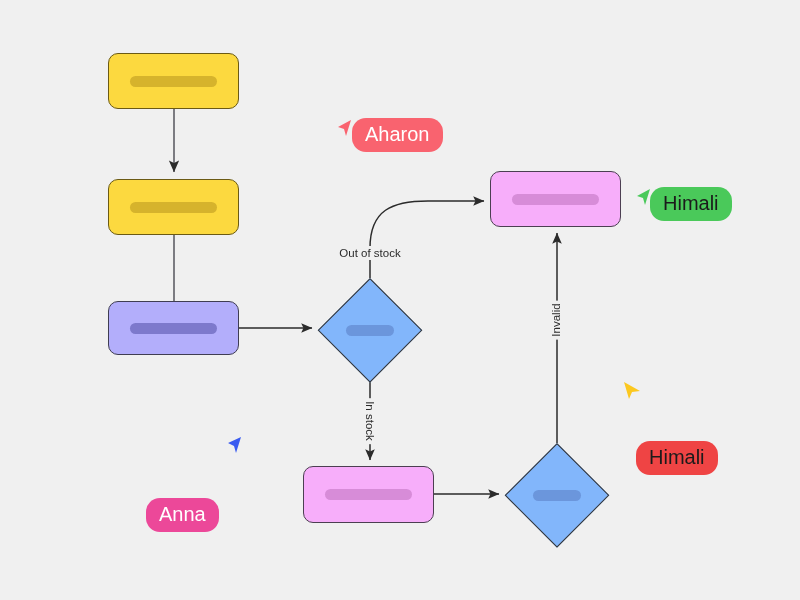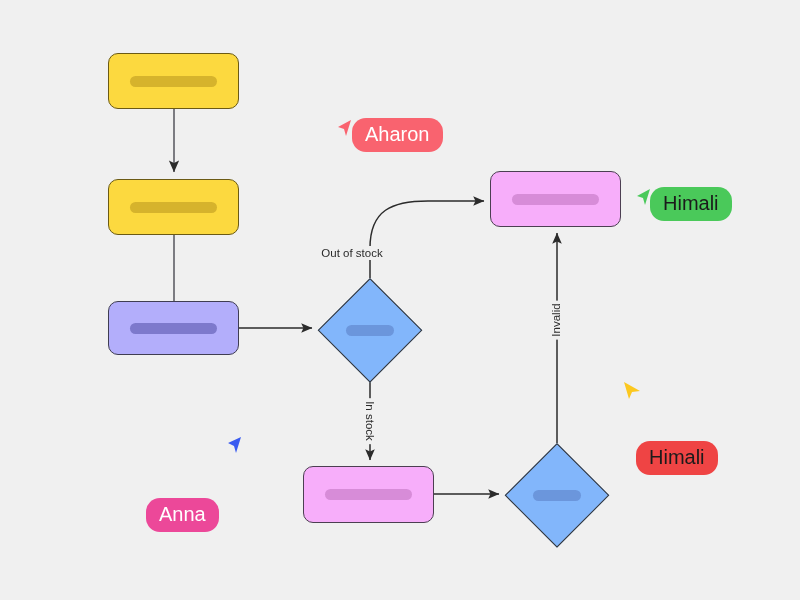--- a/index.html
+++ b/index.html
@@ -146,21 +146,21 @@
       <div class="node rect pink" style="left: 303px; top: 466px; width: 131px; height: 57px;">
         <div class="bar"></div>
       </div>
       <div class="node diamond blue" style="left: 505px; top: 443px; width: 104px; height: 104px;">
         <div class="dshape"></div>
         <div class="bar"></div>
       </div>
     </div>
 
   <div id="label-layer">
-      <div class="edge-label flat" style="left: 352px; top: 253px; text-align: center;">Out of stock</div>
+      <div class="edge-label flat" style="left: 370px; top: 253px; text-align: center;">Out of stock</div>
       <div class="edge-label rot-cw" style="left: 370px; top: 421px;">In stock</div>
       <div class="edge-label rot-ccw" style="left: 556px; top: 320px;">Invalid</div>
     </div>
 
   <div id="cursor-layer">
       <div class="cursor-group">
         <div class="cursor-pill" style="left: 352px; top: 88px; background: rgb(249, 99, 111); color: rgb(255, 255, 255);">Aharon</div>
         <div class="cursor-arrow" style="left: 338px; top: 120px;"><svg width="20" height="20" viewBox="0 0 20 20" xmlns="http://www.w3.org/2000/svg">
             <path d="M13,0 L0,7 L6,9 L8,16 Z" fill="#f9636f"></path>
           </svg></div>

